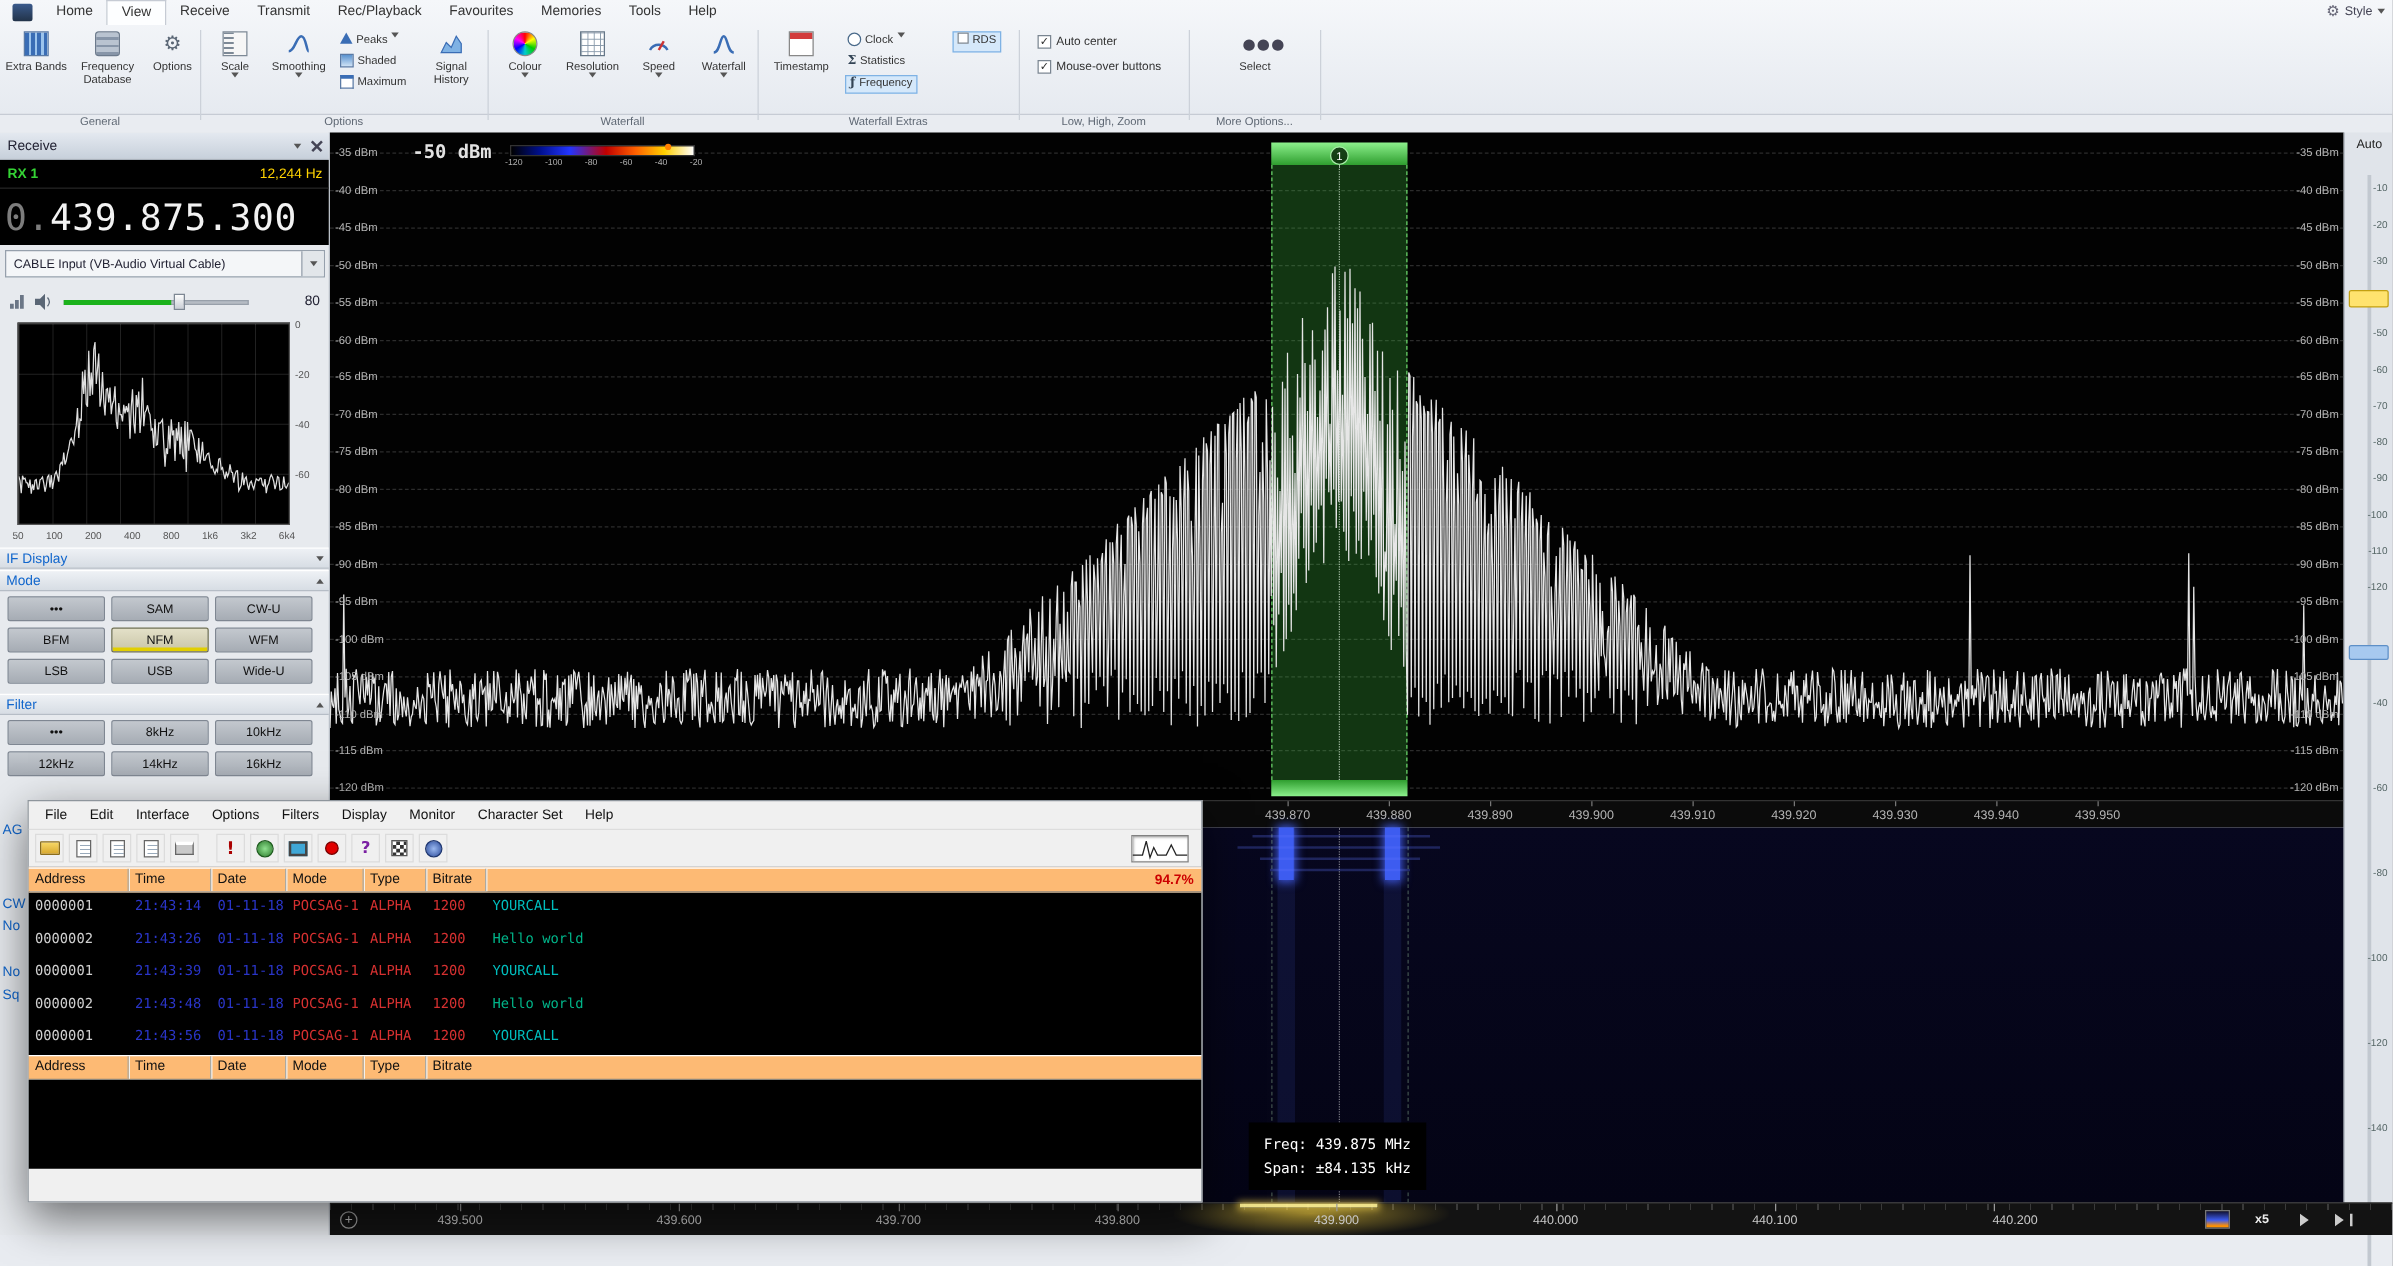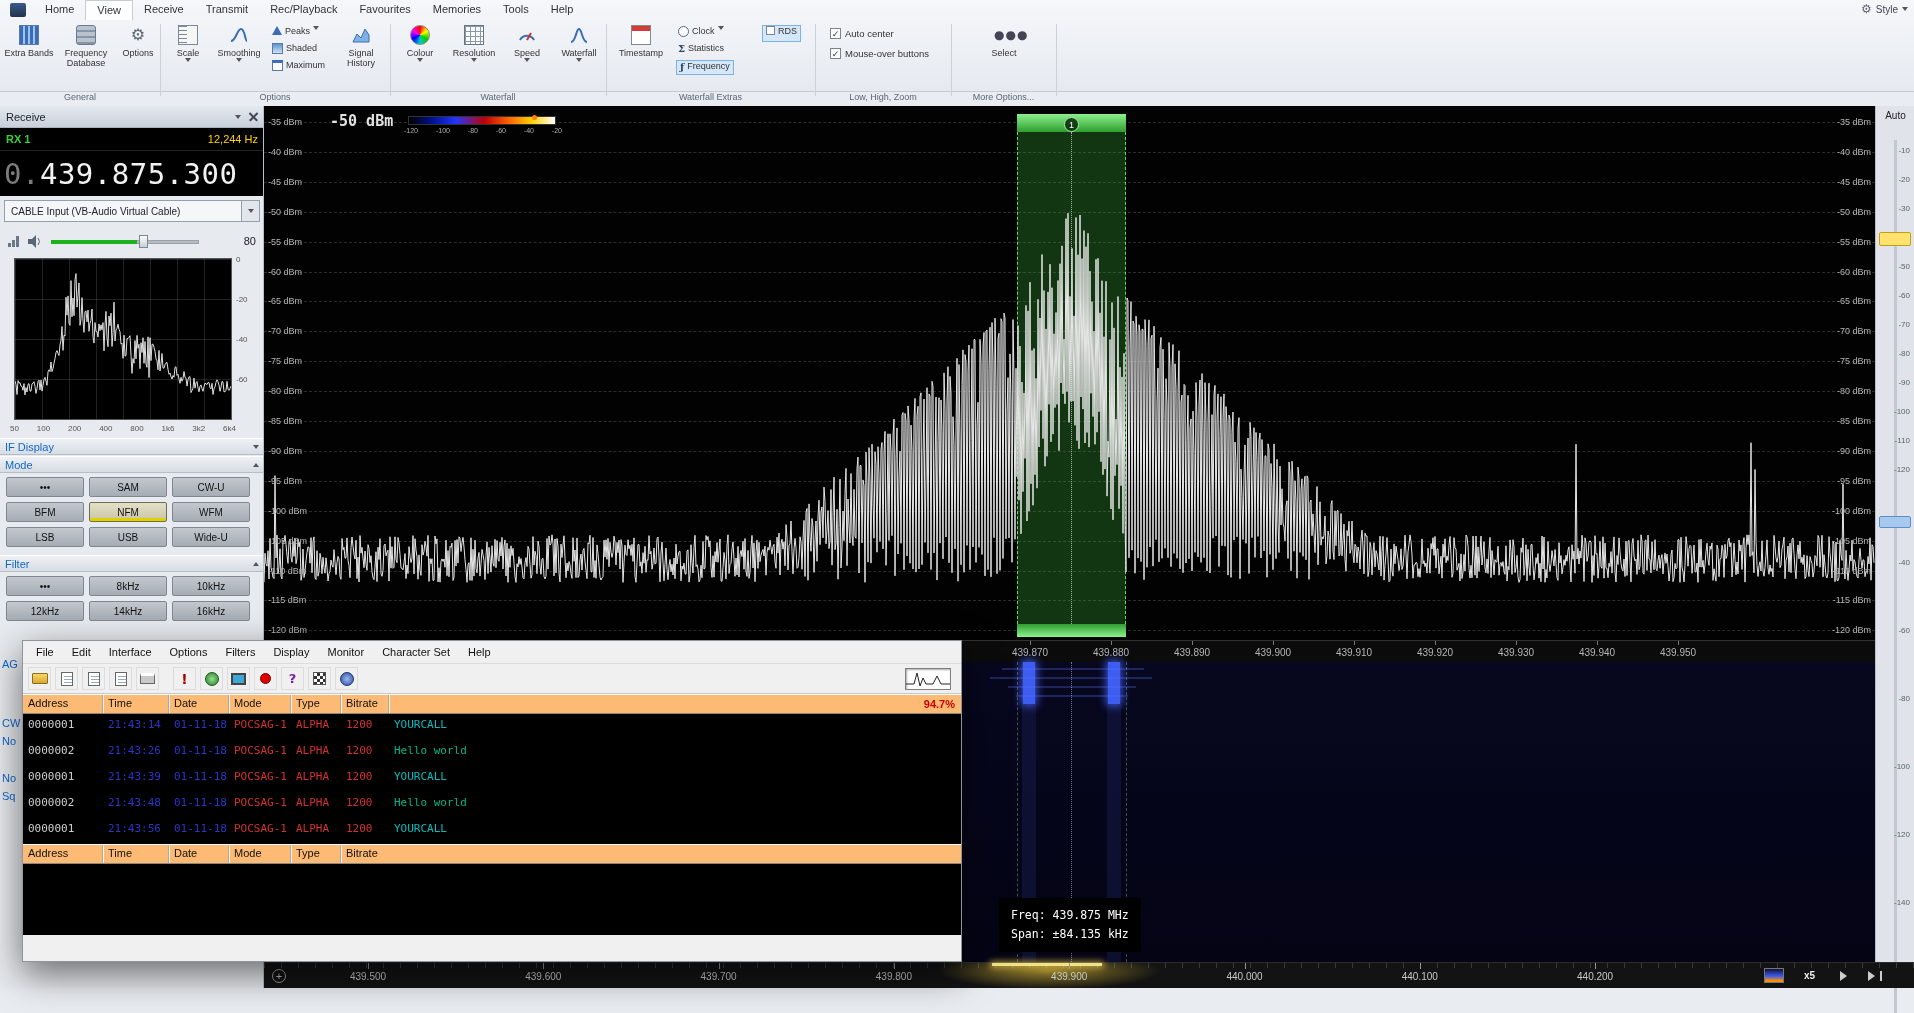--- a/index.html
+++ b/index.html
@@ -576,21 +576,21 @@
         <div class="bs-label" style="left: 454.6px;">439.700</div>
         <div class="bs-tick" style="left: 629.9px;"></div>
         <div class="bs-label" style="left: 629.9px;">439.800</div>
         <div class="bs-tick" style="left: 805.2px;"></div>
         <div class="bs-label" style="left: 805.2px;">439.900</div>
         <div class="bs-tick" style="left: 980.5px;"></div>
         <div class="bs-label" style="left: 980.5px;">440.000</div>
         <div class="bs-tick" style="left: 1155.8px;"></div>
         <div class="bs-label" style="left: 1155.8px;">440.100</div>
         <div class="bs-tick" style="left: 1331.1px;"></div>
-        <div class="bs-label" style="left: 1331.1px;">440.200</div>
+        <div class="bs-label" style="left: 1331.1px; text-align: right;">440.200</div>
       </div>
     <div id="zoom-circle">+</div>
     <div id="wf-thumb"></div>
     <div id="zoom-x">x5</div>
     <div class="tri-r" style="left:1576px;top:8px"></div>
     <div class="tri-r" style="left:1604px;top:8px"></div>
     <div id="skip-bar"></div>
   </div>
 
 

